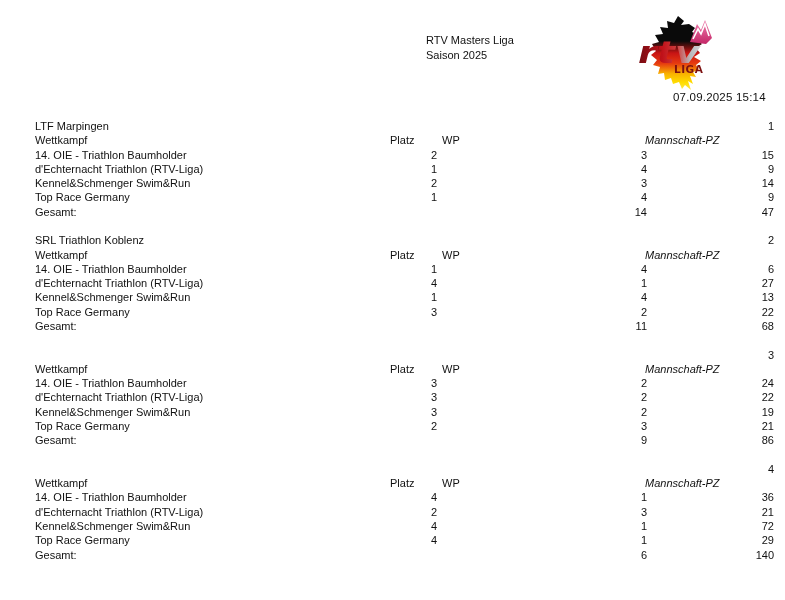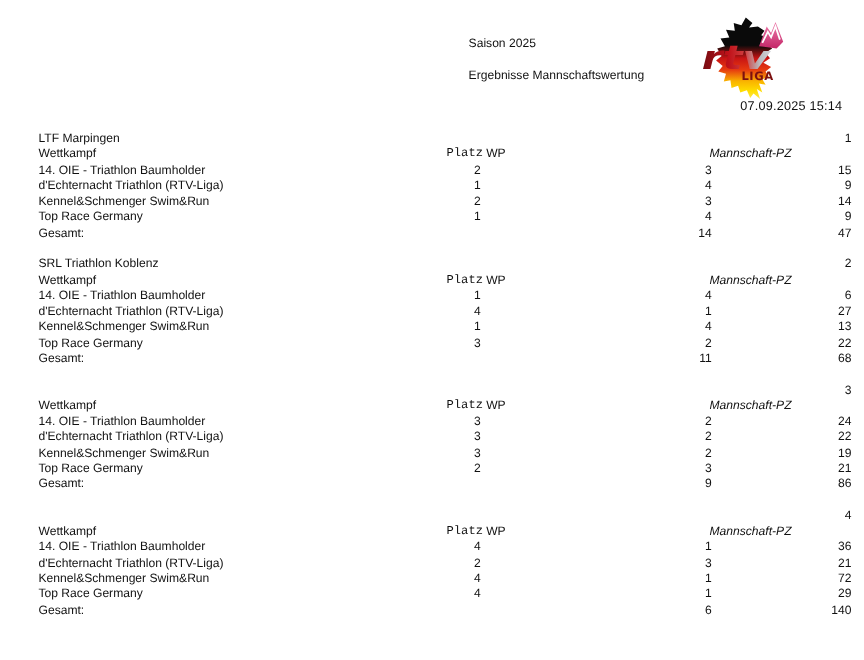--- a/index.html
+++ b/index.html
@@ -24,32 +24,32 @@
   #teams { position: absolute; left: 0; top: 119px; width: 785px; }
   .team-block { position: relative; margin-bottom: 14.2px; }
   .row { position: relative; height: 14.3px; line-height: 14.3px; margin-left: 17px; }
   .cell { position: absolute; top: 0; white-space: nowrap; }
 
   .c-name  { left: 18px; }
   .c-platz { left: 320px; width: 100px; text-align: right; }
   .c-wp    { left: 530px; width: 100px; text-align: right; }
   .c-pz    { left: 657px; width: 100px; text-align: right; }
 
-  .h-platz { left: 389px; font-family: Liberation Mono, monospace; }
+  .h-platz { left: 373px; }
   .h-wp    { left: 425px; }
   .h-pz    { left: 628px; font-style: italic; }
 </style>
 </head>
 <body>
 
 <div class="page">
 
   <div class="title-block">
+    <div>RTV Masters Liga</div>
     <div>Saison 2025</div>
-    <div class="report-name">Ergebnisse Mannschaftswertung</div>
   </div>
 
   <div class="logo">
     <svg viewBox="0 0 80 78" width="84" height="78" aria-hidden="true">
       <defs>
         <linearGradient id="mapGrad" x1="0" y1="0" x2="0" y2="1">
           <stop offset="0" stop-color="#0a0a0a"></stop>
           <stop offset="0.34" stop-color="#0a0a0a"></stop>
           <stop offset="0.5" stop-color="#c81414"></stop>
           <stop offset="0.64" stop-color="#e63a10"></stop>

